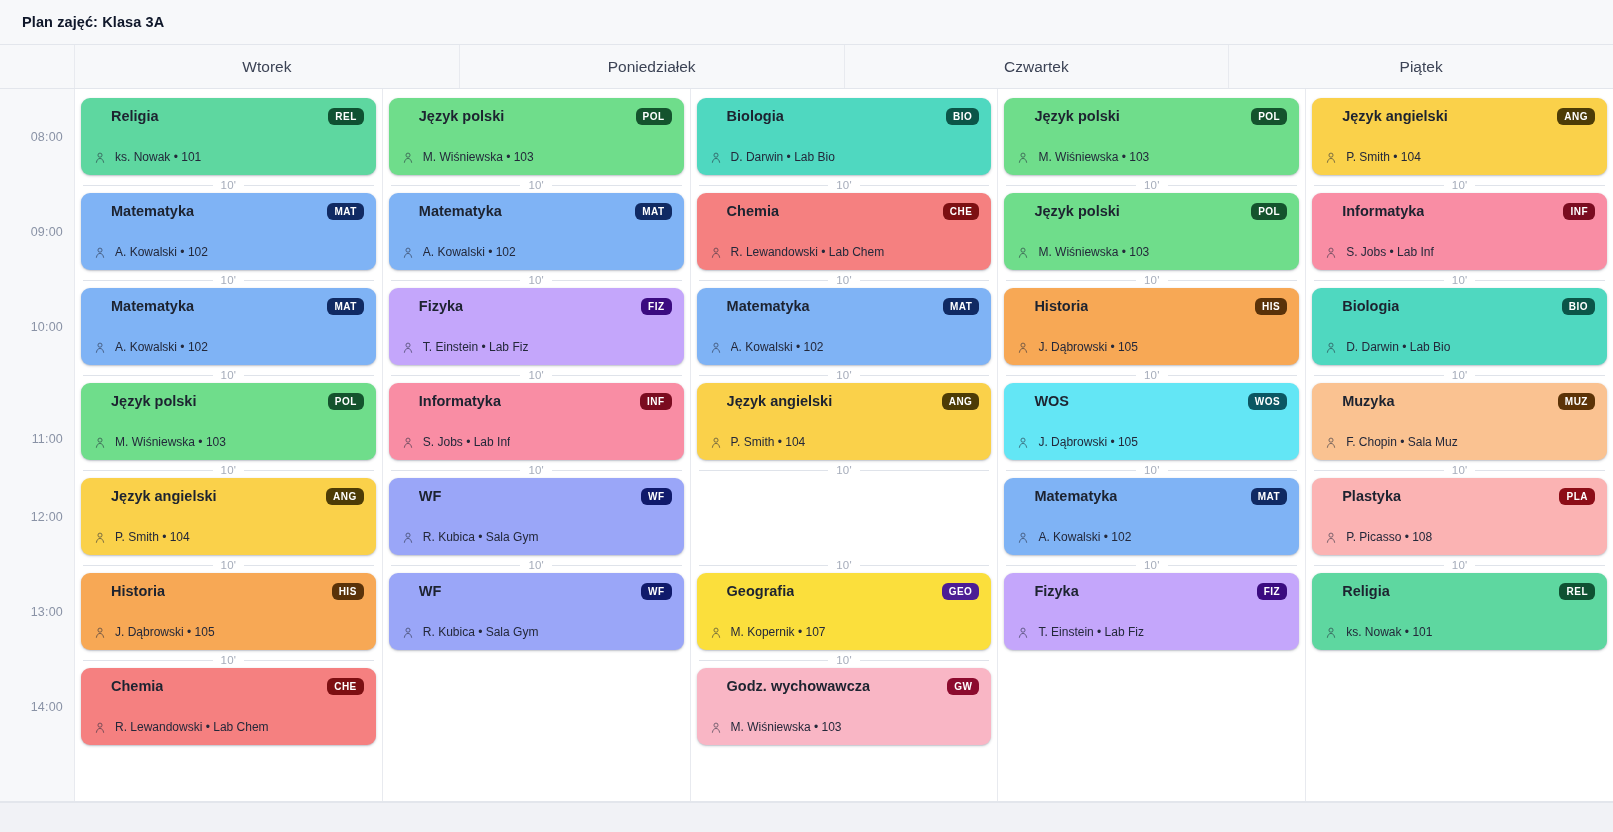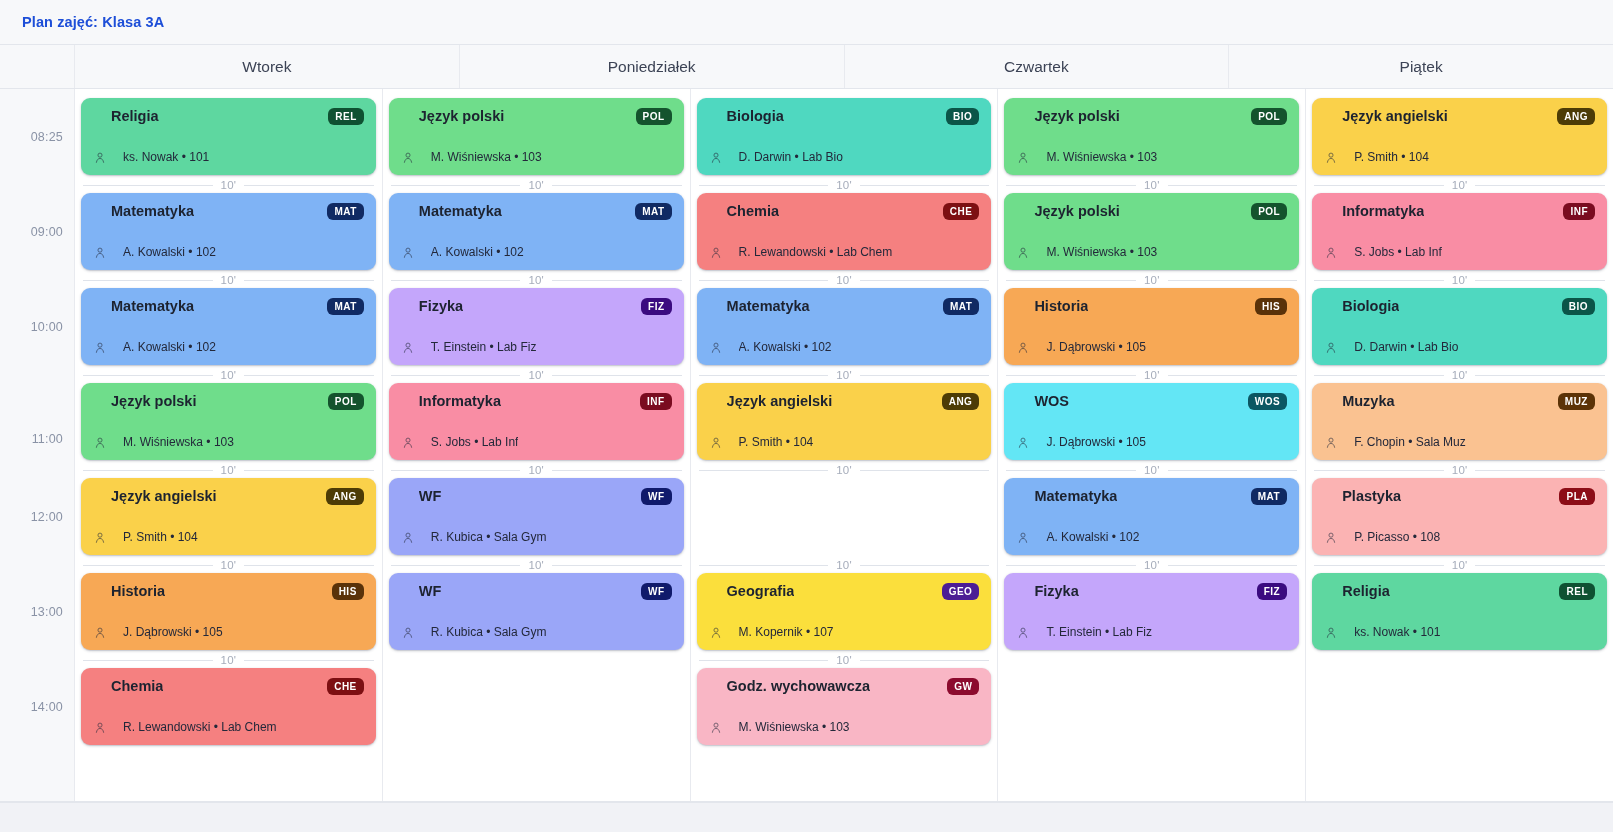--- a/index.html
+++ b/index.html
@@ -27,21 +27,21 @@
     flex: 0 0 45px;
     background: #f7f8fa;
     border-bottom: 1px solid #e3e6ec;
     display: flex;
     align-items: center;
     padding-left: 22px;
   }
   .titlebar-text {
     font-size: 14.5px;
     font-weight: bold;
-    color: #1d4ed8;
+    color: #0f172a;
     letter-spacing: 0.1px;
   }
 
   
   .grid-wrap {
     flex: 1 1 auto;
     display: flex;
     flex-direction: column;
     background: #f7f8fa;
     overflow: hidden;
@@ -151,21 +151,21 @@
     letter-spacing: 0.5px;
     line-height: 1.1;
     flex: 0 0 auto;
     white-space: nowrap;
   }
   .card-meta {
     margin-top: auto;
     margin-bottom: 11px;
     display: flex;
     align-items: center;
-    gap: 18px;
+    gap: 10px;
     font-size: 12px;
     color: #23283a;
     white-space: nowrap;
     overflow: hidden;
     text-align: center;
   }
   .person-icon {
     flex: 0 0 auto;
     width: 10px;
     height: 11px;
@@ -223,21 +223,21 @@
     <div class="head-row">
       <div class="gutter-head"></div>
       <div class="day-head">Wtorek</div>
       <div class="day-head">Poniedziałek</div>
       <div class="day-head">Czwartek</div>
       <div class="day-head">Piątek</div>
     </div>
 
     <div class="body-row">
       <div class="gutter" id="time-gutter">
-          <div class="tick" style="top: 47.5px;">08:25</div>
+          <div class="tick" style="top: 47.5px;">08:00</div>
           <div class="tick" style="top: 142.5px;">09:00</div>
           <div class="tick" style="top: 237.5px;">10:00</div>
           <div class="tick" style="top: 350px;">11:00</div>
           <div class="tick" style="top: 427.5px;">12:00</div>
           <div class="tick" style="top: 522.5px;">13:00</div>
           <div class="tick" style="top: 617.5px;">14:00</div>
         </div>
       <div class="day-col" id="col-0">
           <div class="slot">
             <div class="card" style="background: rgb(94, 215, 160);">

